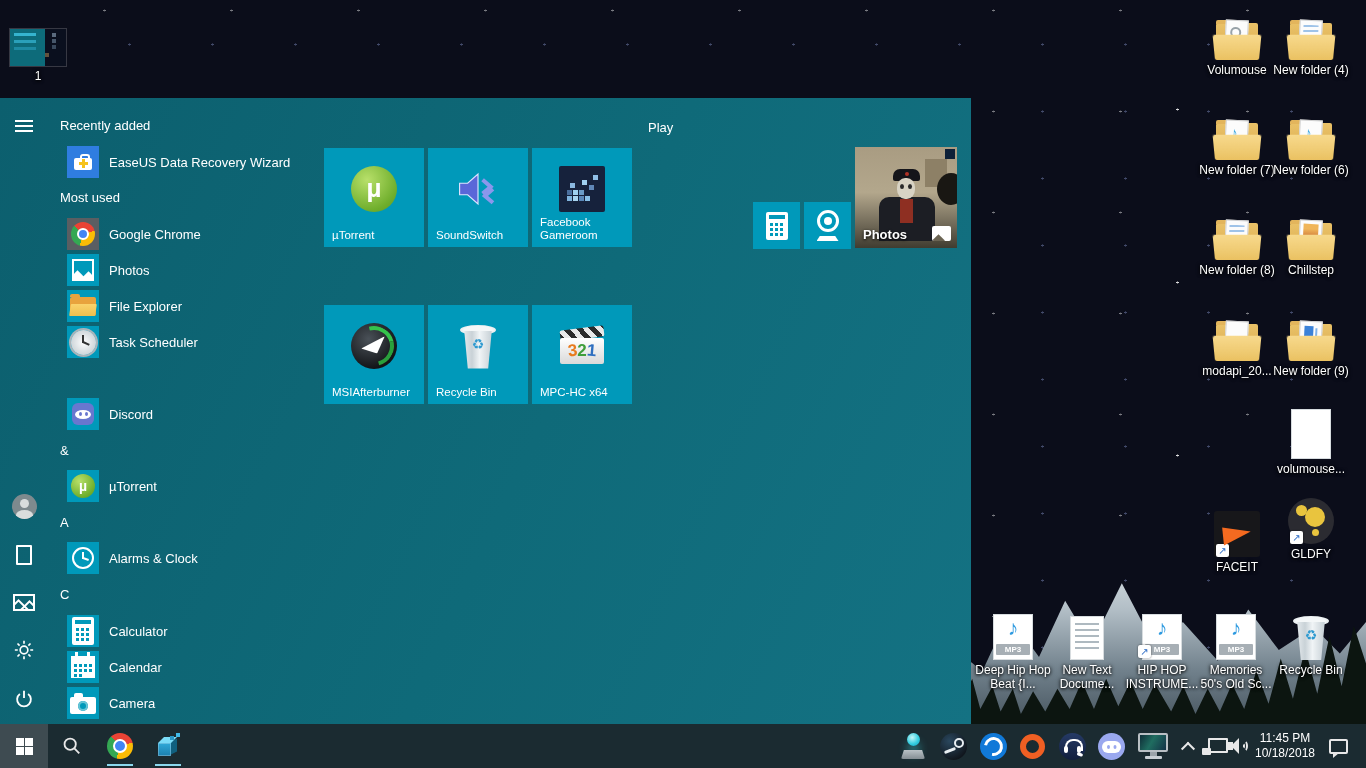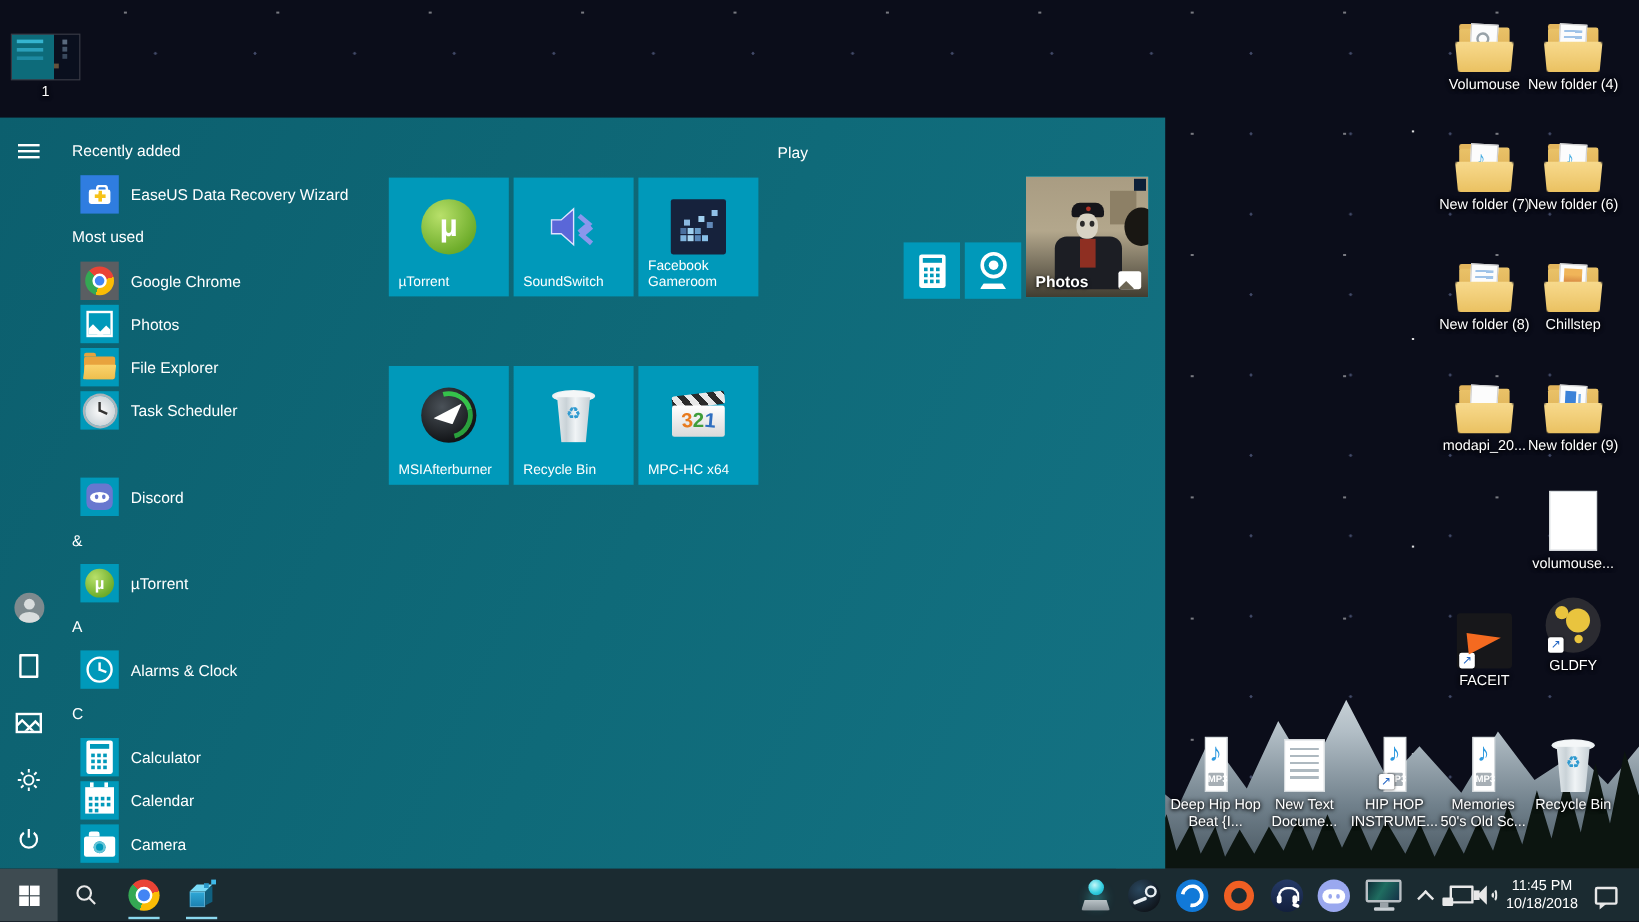--- a/index.html
+++ b/index.html
@@ -34,21 +34,21 @@
   .folder .bk::before{content:"";position:absolute;left:0;top:-3px;width:16px;height:4px;background:#e3b55c;border-radius:2px 2px 0 0}
   .folder .pp{position:absolute;left:11px;top:0;width:23px;height:33px;background:#fcfcfc;border:1px solid #d0d0d0;transform:rotate(3deg)}
   .folder .ft{position:absolute;left:1px;bottom:0;width:44px;height:23px;background:linear-gradient(#f7d98c,#eac161);border-radius:2px;transform:perspective(40px) rotateX(-10deg);transform-origin:bottom}
   .fi-music .pp::after{content:"♪";position:absolute;left:4px;top:3px;font-size:15px;color:#3fa9e0}
   .fi-doc .pp::after{content:"";position:absolute;left:3px;right:3px;top:4px;bottom:4px;background:repeating-linear-gradient(180deg,#9fc3e8 0 2px,transparent 2px 5px)}
   .fi-image .pp::after{content:"";position:absolute;inset:3px;background:linear-gradient(180deg,#f0b559 20%,#c96f35 60%,#6b4a35)}
   .fi-apps .pp::after{content:"";position:absolute;inset:4px;background:linear-gradient(#3b82d8,#3b82d8) 0 0/9px 12px no-repeat,linear-gradient(#7fb3ea,#7fb3ea) 11px 2px/8px 14px no-repeat}
   .fi-gears .pp::before{content:"";position:absolute;left:4px;top:6px;width:7px;height:7px;border:2px solid #98a2a8;border-radius:50%}
   .fi-gears .pp::after{content:"";position:absolute;left:11px;top:15px;width:6px;height:6px;border:2px solid #aab3b8;border-radius:50%}
 
-  .mp3{position:relative;width:19px;height:46px;background:#fff;box-shadow:inset 0 0 0 1px #d7dcdf}
+  .mp3{position:relative;width:40px;height:46px;background:#fff;box-shadow:inset 0 0 0 1px #d7dcdf}
   .mp3::before{content:"♪";position:absolute;left:0;right:0;top:2px;text-align:center;font-size:21px;color:#2e9ae0}
   .mp3 .bd{position:absolute;left:3px;right:3px;bottom:5px;background:#a7afb5;color:#fff;font-size:8px;font-weight:700;line-height:11px;text-align:center;border-radius:1px}
   .tf{position:relative;width:34px;height:44px;background:#fff;box-shadow:inset 0 0 0 1px #d7dcdf}
   .tf::after{content:"";position:absolute;left:5px;right:5px;top:7px;bottom:7px;background:repeating-linear-gradient(180deg,#aeb9c0 0 2px,transparent 2px 6px)}
   .tf.blank::after{background:none}
   .tf.big{width:40px;height:50px}
 
   .sc{position:absolute;left:2px;bottom:0;width:13px;height:13px;background:#fff;border-radius:2px;box-shadow:0 0 2px rgba(0,0,0,.6)}
   .sc::after{content:"\2197";position:absolute;inset:0;color:#2567c4;font-size:10px;line-height:13px;text-align:center}
 

